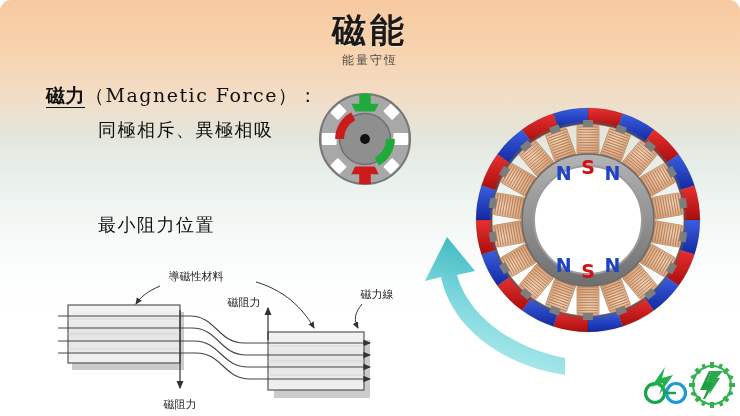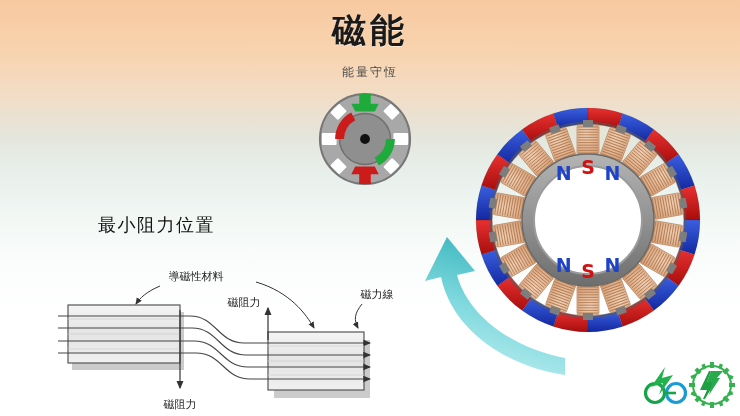--- a/index.html
+++ b/index.html
@@ -7,30 +7,31 @@
     width:740px;height:416px;overflow:hidden;
     font-family:"DejaVu Serif","Liberation Serif",serif;
     position:relative;background:#ffffff;
   }
   #slide{
     position:absolute;inset:0;width:740px;height:416px;overflow:hidden;
     background:linear-gradient(to bottom,
       #f7c9a0 0%, #f8d3ae 12%, #f3dcc4 22%,
       #e4e6dc 33%, #e8f0ec 42%, #f2f7f4 52%,
       #fbfdfc 64%, #ffffff 76%, #ffffff 100%);
+    border-radius:11px;
   }
   
   #title{
     position:absolute;left:0;top:8px;width:740px;text-align:center;
     font-size:34px;letter-spacing:4px;color:#1a1a1a;font-weight:700;
     font-family:"DejaVu Serif","Liberation Serif",serif;
     text-shadow:0 1px 0 rgba(255,255,255,.5);
   }
   #subtitle{
-    position:absolute;left:0;top:64px;width:740px;text-align:center;
+    position:absolute;left:0;top:52px;width:740px;text-align:center;
     font-size:12px;letter-spacing:2px;color:#4a4a4a;
   }
   
   .blk{position:absolute;color:#111;}
   .headline{font-size:19px;white-space:nowrap;letter-spacing:.5px;}
   .headline .zh{font-weight:700;border-bottom:1.6px solid #111;padding-bottom:1px;}
   .headline .en{font-family:"DejaVu Serif","Liberation Serif",serif;letter-spacing:1.5px;}
   .subline{font-size:18px;white-space:nowrap;letter-spacing:1.5px;margin-top:9px;padding-left:52px;}
   #blk1{left:46px;top:83px;}
   #blk2{left:46px;top:204px;}
@@ -47,20 +48,26 @@
   .lbl{font-size:11px;fill:#222;font-family:"DejaVu Serif","Liberation Serif",serif;}
 </style>
 </head>
 <body>
 
 <div id="slide">
 
   <div id="title">磁能</div>
   <div id="subtitle">能量守恆</div>
 
+  <div class="blk" id="blk1">
+    <div class="headline">
+      <span class="zh">磁力</span><span class="en">（Magnetic Force）：</span>
+    </div>
+    <div class="subline">同極相斥、異極相吸</div>
+  </div>
 
   <div class="blk" id="blk2">
     <div class="subline">最小阻力位置</div>
   </div>
 
   <svg id="motor-icon" viewBox="0 0 100 100">
     <circle cx="50" cy="50" r="46" fill="#a8a8a8" stroke="#777" stroke-width="2"></circle>
     <g fill="#ffffff">
       <rect x="44" y="6" width="12" height="15" rx="1"></rect>
       <rect x="44" y="79" width="12" height="15" rx="1"></rect>

